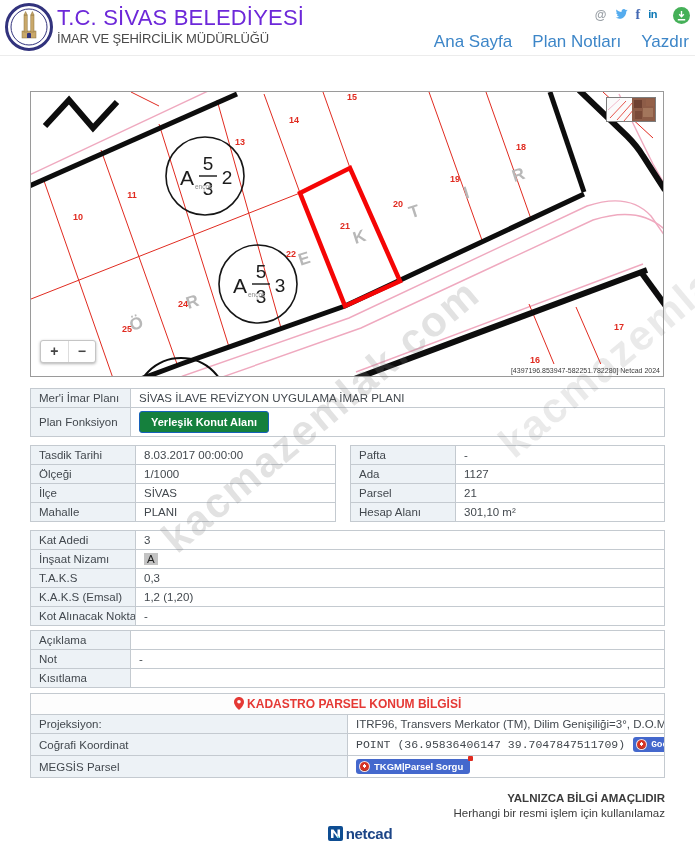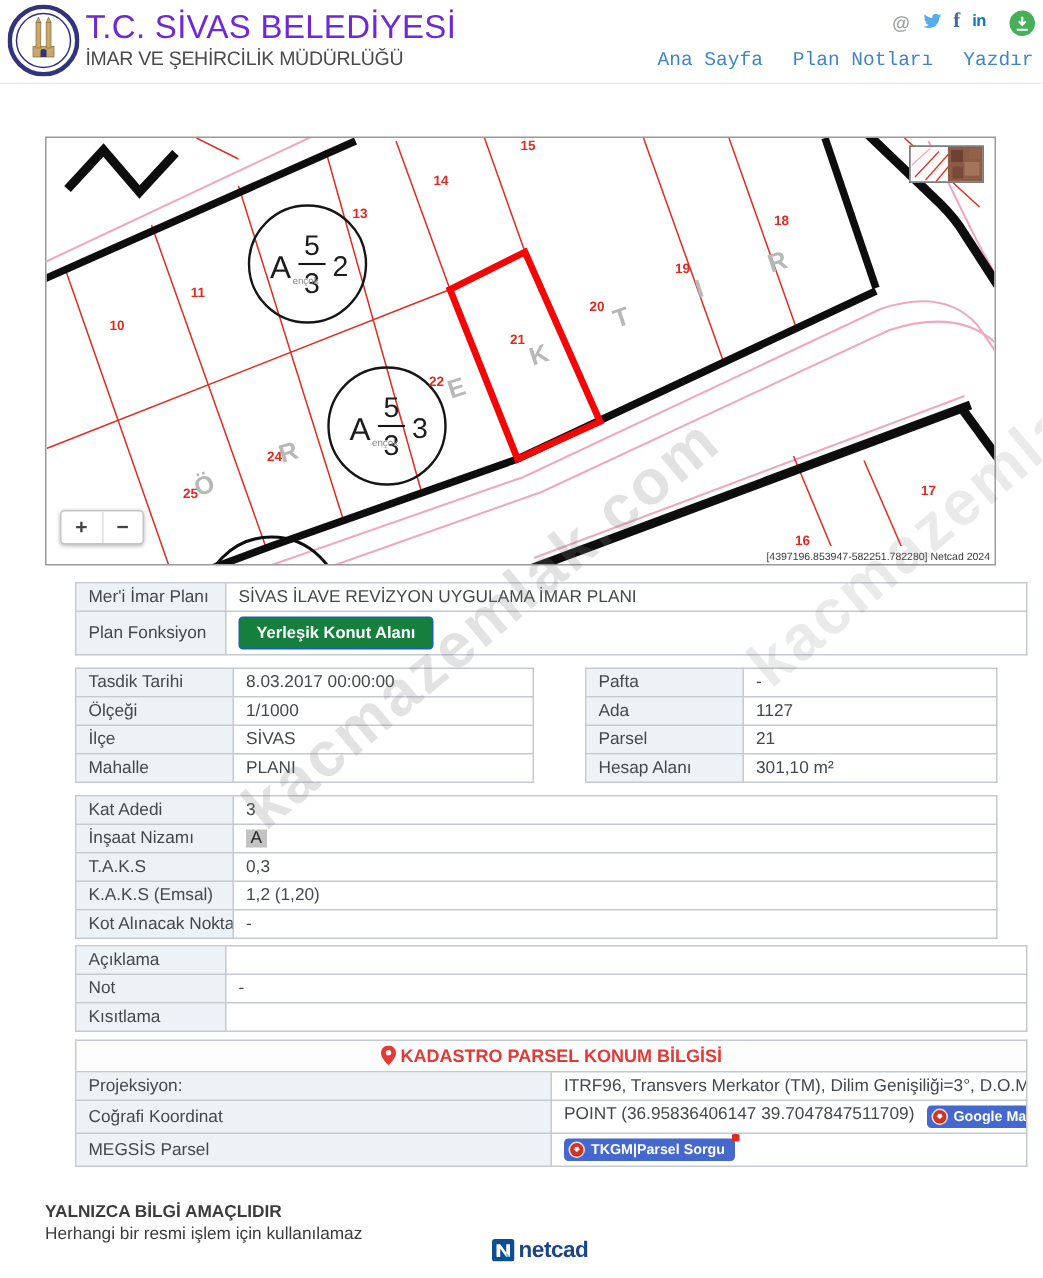--- a/index.html
+++ b/index.html
@@ -13,63 +13,63 @@
   .titles { position:absolute; left:57px; top:5px; }
   .title { font-size:22px; font-weight:500; color:#6d28d9; letter-spacing:0.2px; }
   .subtitle { font-size:13px; color:#4a4a4a; margin-top:0; letter-spacing:-0.2px; }
   .social { position:absolute; right:5px; top:5px; display:flex; align-items:center; gap:8px; }
   .ic { font-weight:bold; cursor:pointer; line-height:1; }
   .ic.at { color:#9aa0a6; font-size:12px; }
   .ic.fb { color:#4267b2; font-family:"Liberation Serif", serif; font-size:14px; }
   .ic.li { color:#0a77b5; font-size:11px; letter-spacing:-0.5px; }
   .greenbtn { width:17px; height:17px; border-radius:50%; background:#45b058; display:flex; align-items:center; justify-content:center; margin-left:8px; margin-top:2px; cursor:pointer; }
   .nav { position:absolute; right:6px; top:32px; display:flex; gap:20px; }
-  .nav a { color:#3d86c8; font-size:13px; text-decoration:none; cursor:pointer;font-family:Liberation Mono, monospace; }
+  .nav a { color:#3d86c8; font-size:17px; text-decoration:none; cursor:pointer; }
 
   
   .content { padding:0 30px; }
 
   
   .map { position:relative; width:634px; height:286px; margin-top:35px; border:1px solid #9a9a9a; background:#fff; overflow:hidden; }
   .map svg { display:block; }
   .pk { stroke:#efa9bf; stroke-width:1.4; fill:none; }
   .rd { stroke:#e02b20; stroke-width:1; fill:none; }
   .bk { stroke:#0d0d0d; fill:none; }
   .pn { font-size:9px; font-weight:bold; fill:#e02b20; text-anchor:middle; }
   .sl { font-size:17px; font-weight:bold; fill:#b8b8b8; text-anchor:middle; }
   .zc { font-size:19px; fill:#1c1c1c; text-anchor:middle; }
   .zs { font-size:6.5px; fill:#8a8a8a; }
   .zoomctl { position:absolute; left:9px; bottom:13px; width:56px; height:23px; background:#fff; border:1px solid #c5c5c5; border-radius:3px; box-shadow:0 1px 3px rgba(0,0,0,.3); display:flex; z-index:5; }
   .zoomctl span { flex:1; text-align:center; font-size:14px; font-weight:bold; color:#444; line-height:21px; cursor:pointer; }
   .zoomctl span:first-child { border-right:1px solid #ddd; }
 
   
-  table { border-collapse:collapse; width:100%; font-size:11.5px; color:#42484e; table-layout:fixed;margin-left:20px; }
+  table { border-collapse:collapse; width:100%; font-size:11.5px; color:#42484e; table-layout:fixed; }
   td { border:1px solid #c4cad0; padding:3px 8px; height:13px; overflow:hidden; white-space:nowrap; }
   td.lbl { background:#edf2f6; }
   .tfull { margin-top:11px; }
   .tfull td.lbl, .tkad td.lbl { width:100px; }
   .pair { display:flex; gap:14px; margin-top:8px; }
   .pair .half { flex:0 0 306px; }
   .pair .half2 { flex:1; }
   .pair td.lbl { width:105px; }
   .tnotes { margin-top:4px; }
   .tkad { margin-top:5px; }
   .kadhead { text-align:center; color:#e53935; font-weight:bold; font-size:12px; background:#fdfdfd; }
   .hl-a { background:#c3c3c3; padding:0 3px; color:#222; }
 
   .btn-primary { display:inline-block; background:#15803d; border:1px solid #1661ba; color:#fff; font-weight:bold; font-size:11px; padding:4px 11px; border-radius:3px; cursor:pointer; }
   .mapbtn { position:relative; display:inline-flex; align-items:center; gap:4px; color:#fff; font-size:9.5px; font-weight:bold; padding:2px 7px 2px 3px; border-radius:3px; margin-right:10px; cursor:pointer; vertical-align:middle; }
   .mapbtn.google, .mapbtn.tkgm { background:#4468cd; }
   .btn-dot { width:11px; height:11px; border-radius:50%; background:radial-gradient(circle at 50% 45%, #fff 0 1.6px, #d43425 1.7px 4.4px, #9e1d10 4.5px); border:1px solid rgba(255,255,255,.85); flex:0 0 auto; }
   .newtab-mark { position:absolute; top:-3px; right:-3px; width:5px; height:5px; background:#e02b20; border-radius:1px; }
-  .cell-flex { display:flex; gap:8px; }
-
-  
-  .warn { margin-top:24px; }
+  .cell-flex { display:flex; align-items:center; gap:8px;font-family:Liberation Mono, monospace; }
+
+  
+  .warn { margin-top:14px;text-align:right; }
   .warn-title { font-size:11.5px; font-weight:bold; color:#3c3c3c; }
   .warn-text { font-size:11.5px; color:#3c3c3c; margin-top:3px; }
   .brand { position:absolute; left:0; right:11px; bottom:10px; display:flex; align-items:center; justify-content:center; gap:3px;padding-left:36px; }
   .brand-name { font-size:15px; font-weight:bold; color:#1c4587; letter-spacing:-0.3px; }
 
   
   .wm { position:absolute; font-size:42px; font-weight:bold; letter-spacing:2px; color:rgba(125,125,125,0.22); transform:rotate(-40deg); transform-origin:0 50%; pointer-events:none; z-index:40; white-space:nowrap; }
   .wm2 { color:rgba(125,125,125,0.16); }
 </style>
 </head>

